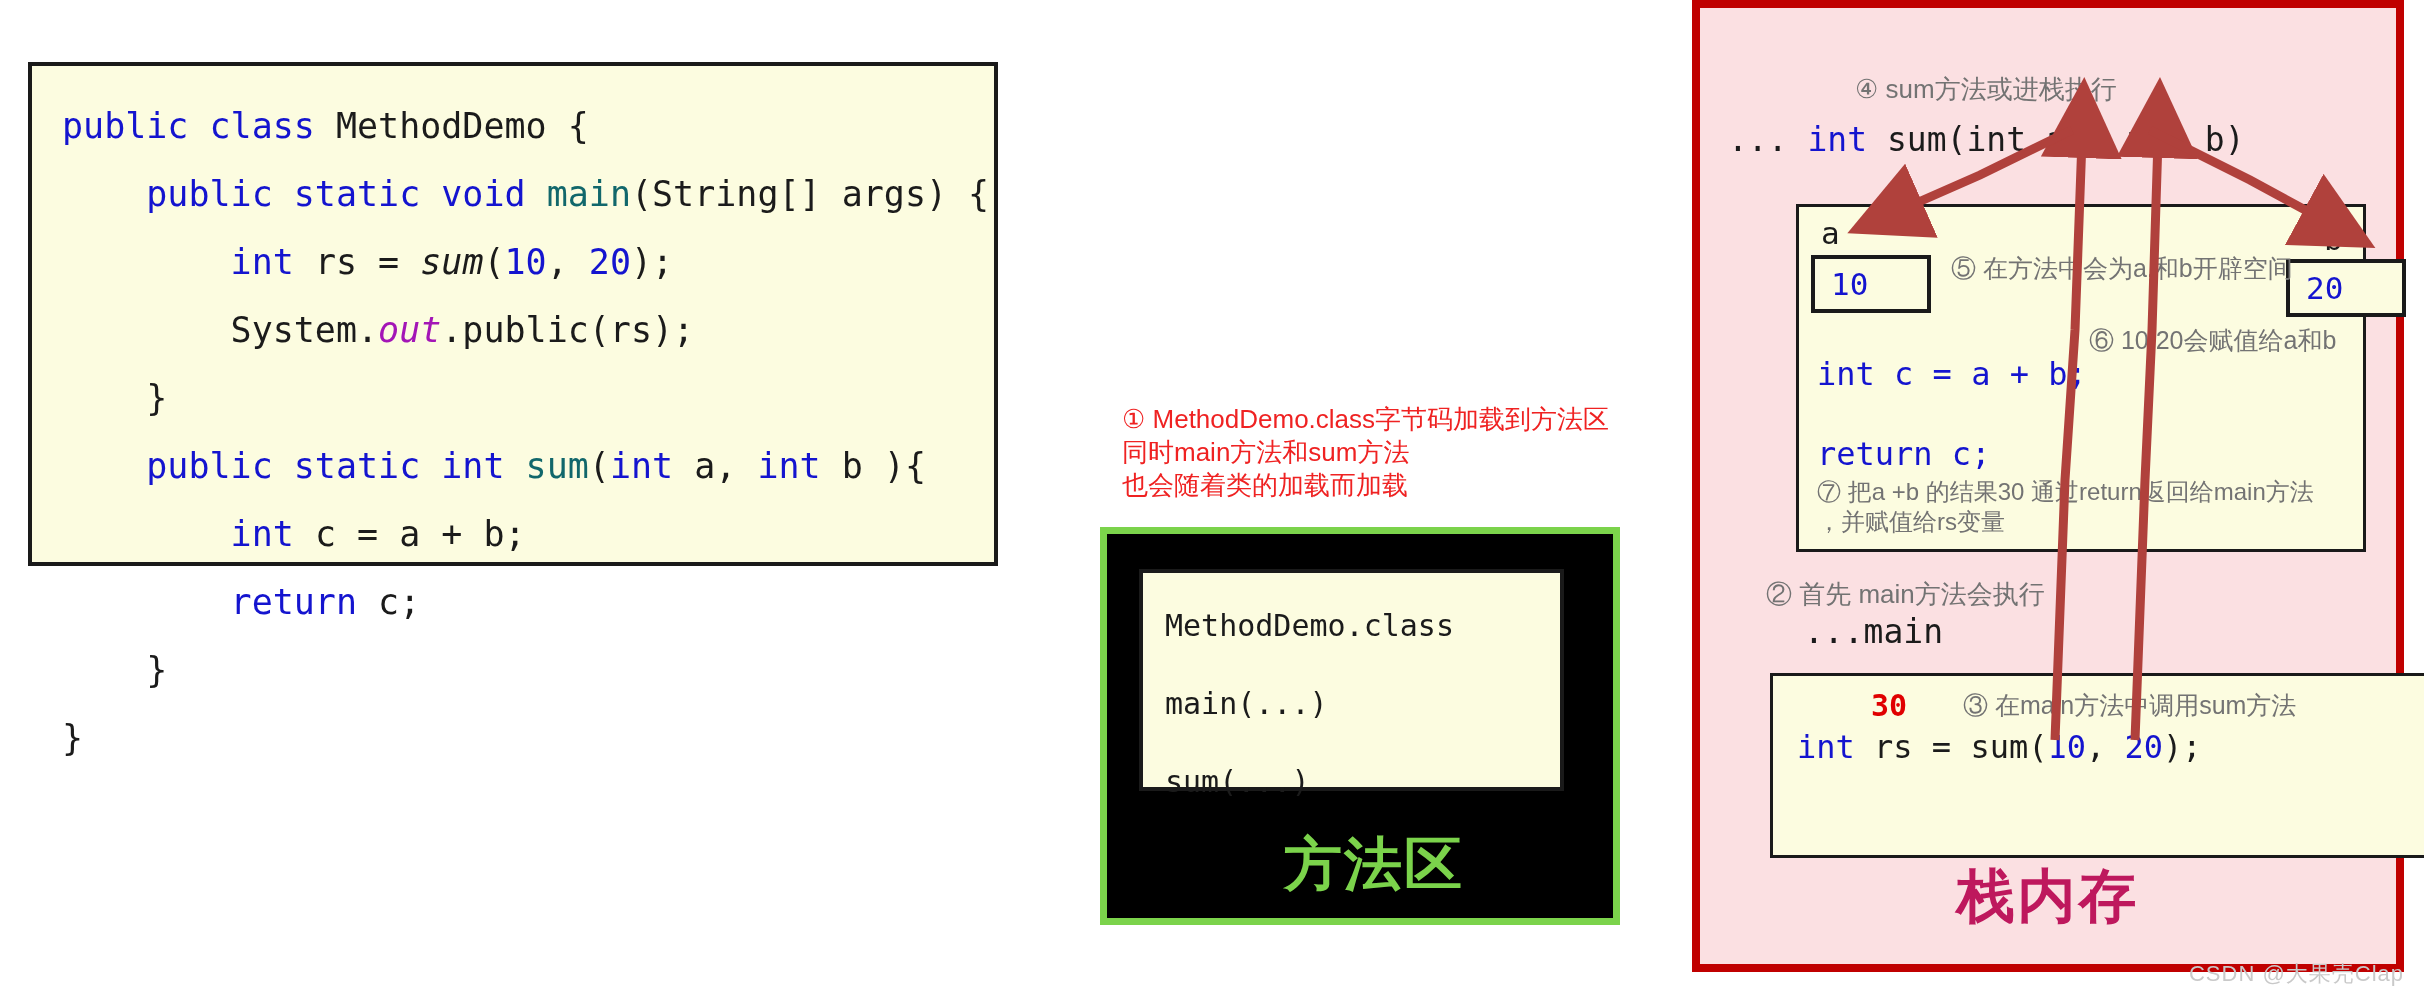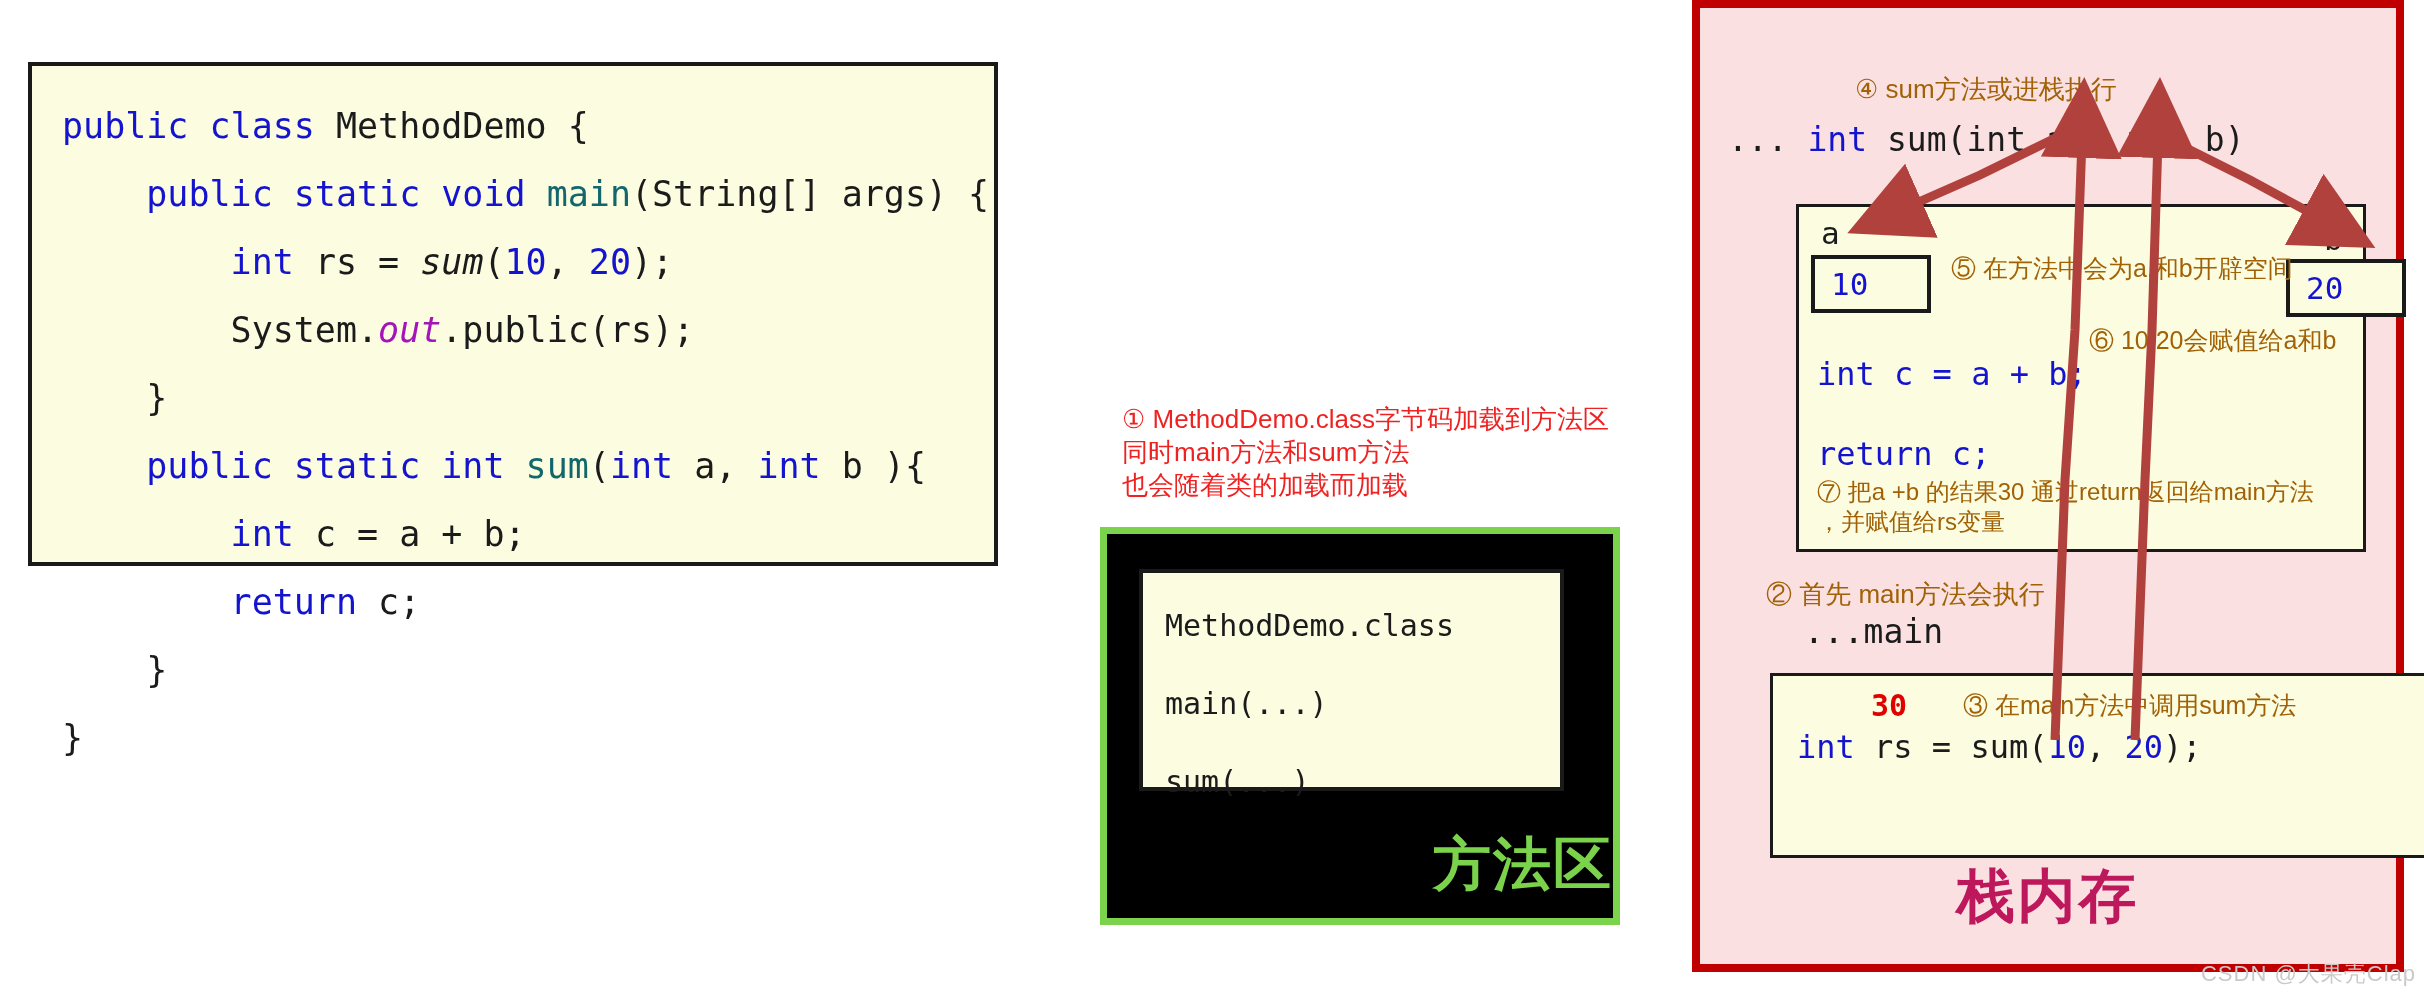--- a/index.html
+++ b/index.html
@@ -77,42 +77,42 @@
     font-size: 30px;
     line-height: 78px;
     color: #1b1b1b;
     white-space: pre;
   }
   #method-area-title {
     position: absolute;
     left: 0;
     right: 0;
     bottom: 14px;
-    text-align: right;
+    text-align: center;
     color: #7bd34b;
     font-size: 58px;
     font-weight: bold;
     letter-spacing: 2px;
     padding-left: 28px;
   }
 
   
   #stack-panel {
     position: absolute;
     left: 1692px;
     top: 0px;
     width: 712px;
     height: 972px;
     background: #fbe0e2;
     border: 8px solid #c00000;
     box-sizing: border-box;
   }
   .red-note {
     position: absolute;
-    color: #a16207;
+    color: #737373;
     font-size: 25px;
     line-height: 31px;
     white-space: pre-line;
   }
   #note4 { left: 155px; top: 66px; font-size: 26px; }
   #sum-sig {
     position: absolute;
     left: 28px;
     top: 112px;
     font-family: "DejaVu Sans Mono", monospace;
@@ -230,21 +230,21 @@
   #arrow-layer {
     position: absolute;
     left: 0; top: 0;
     width: 2424px; height: 999px;
     pointer-events: none;
   }
 
   
   #watermark {
     position: absolute;
-    right: 8px;
+    right: 20px;
     bottom: 10px;
     color: #c9c9c9;
     font-size: 22px;
     letter-spacing: 1px;
   }
 </style>
 </head>
 <body>
 
 <div id="code-panel">

